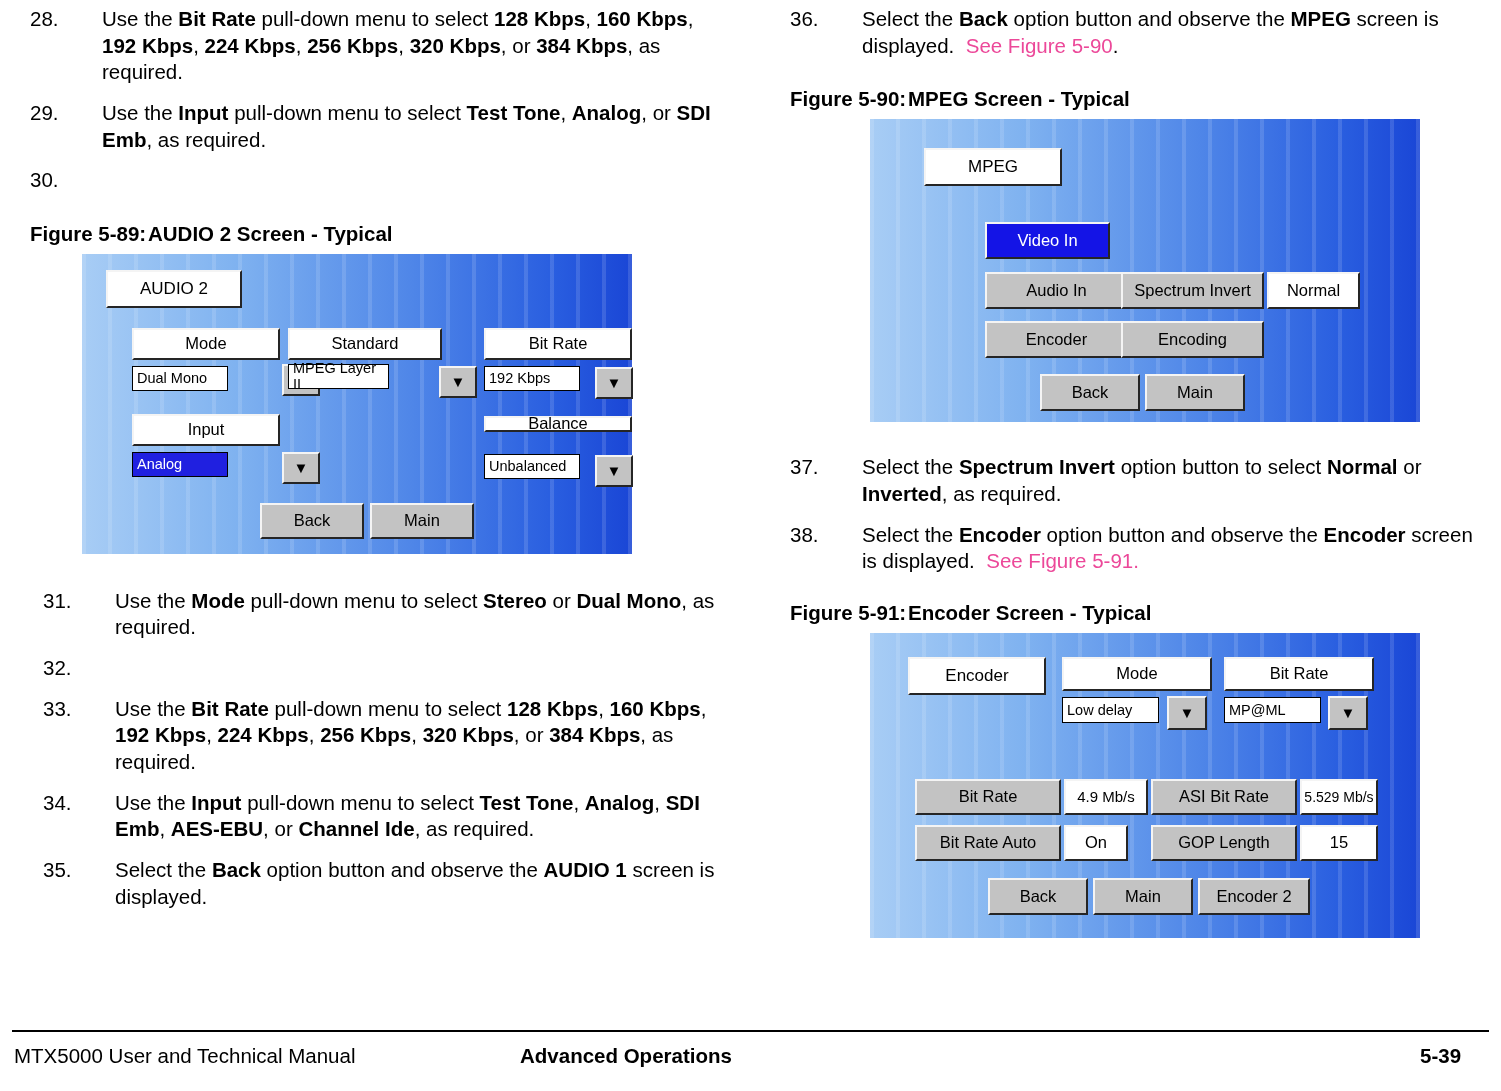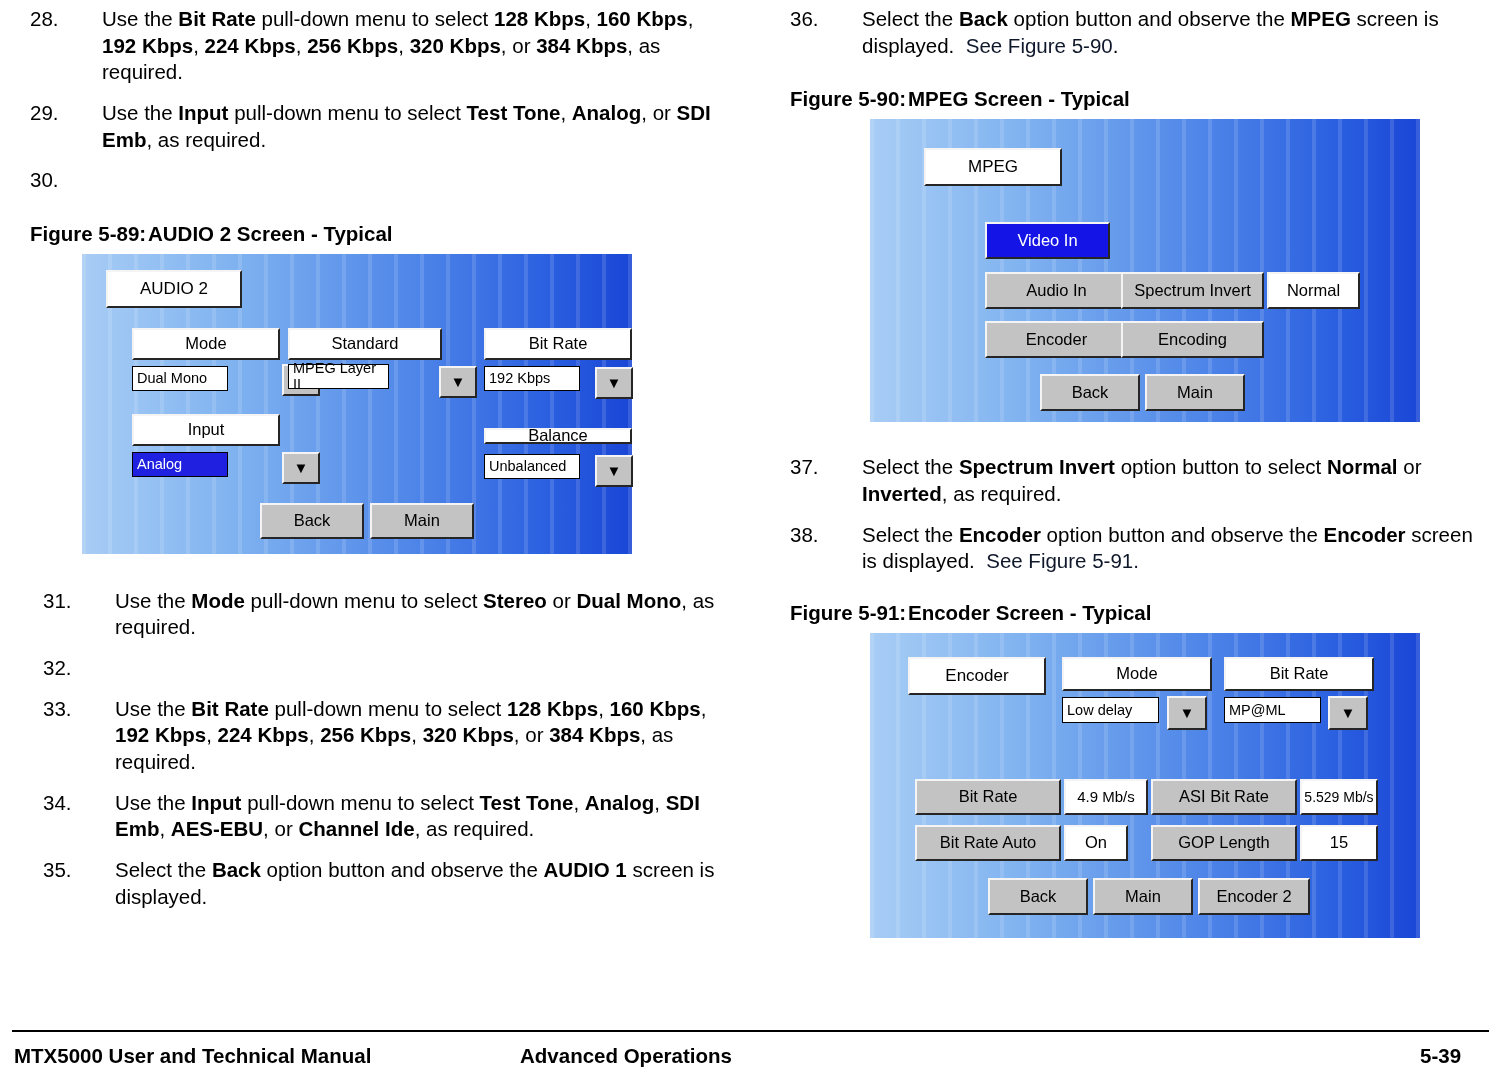--- a/index.html
+++ b/index.html
@@ -15,21 +15,21 @@
 
   .col { position:absolute; top:0; width:700px; }
   .col-left { left:30px; }
   .col-right { left:790px; }
 
   
   .step { display:flex; margin-bottom:14px; font-size:20.5px; line-height:1.30; }
   .step .num { width:72px; flex:0 0 72px; }
   .step .body { flex:1; }
   b { font-weight:bold; }
-  .xref { color:#0f172a; }
+  .xref { color:#ec4899; }
 
   
   .figcap { font-size:20.5px; font-weight:bold; margin:18px 0 8px 0; }
   .figcap .lbl { display:inline-block; width:118px; }
 
   
   .screen {
     position:relative;
     background:
       repeating-linear-gradient(to right, rgba(255,255,255,0.13) 0 4px, rgba(0,0,0,0) 4px 26px),
@@ -60,21 +60,21 @@
     border-top-color:#f4f4f4; border-left-color:#f4f4f4;
     border-right-color:#7a7a7a; border-bottom-color:#7a7a7a;
     display:flex; align-items:center; justify-content:center;
     box-sizing:border-box; font-size:15px; color:#000;
   }
   .arrow:after { content:"\25BC"; font-size:15px; line-height:1; }
 
   
   .footer-rule { position:absolute; left:12px; top:1030px; width:1477px; height:2px; background:#000; }
   .footer { position:absolute; top:1044px; font-size:20.5px; }
-  .footer-left  { left:14px; font-weight:bold; }
+  .footer-left  { left:14px; font-weight:normal; }
   .footer-mid   { left:520px; font-weight:bold; }
   .footer-right { left:1420px; font-weight:bold; }
 </style>
 </head>
 <body>
 
 <div class="page">
 
   <div class="col col-left">
 
@@ -108,21 +108,21 @@
       <div class="arrow" style="left:357px; top:112px; width:38px; height:32px;"></div>
 
       <div class="btn white" style="left:402px; top:74px; width:148px; height:32px;">Bit Rate</div>
       <div class="field" style="left:402px; top:112px; width:96px; height:25px;">192 Kbps</div>
       <div class="arrow" style="left:513px; top:113px; width:38px; height:32px;"></div>
 
       <div class="btn white" style="left:50px; top:160px; width:148px; height:32px;">Input</div>
       <div class="field sel" style="left:50px; top:198px; width:96px; height:25px;">Analog</div>
       <div class="arrow" style="left:200px; top:198px; width:38px; height:32px;"></div>
 
-      <div class="btn white" style="left:402px; top:174px; width:148px; height:16px;">Balance</div>
+      <div class="btn white" style="left:402px; top:162px; width:148px; height:16px;">Balance</div>
       <div class="field" style="left:402px; top:200px; width:96px; height:25px;">Unbalanced</div>
       <div class="arrow" style="left:513px; top:201px; width:38px; height:32px;"></div>
 
       <div class="btn" style="left:178px; top:249px; width:104px; height:36px;">Back</div>
       <div class="btn" style="left:288px; top:249px; width:104px; height:36px;">Main</div>
     </div>
 
     <div style="margin-top:34px;margin-left:13px;">
       <div class="step">
         <div class="num">31.</div>

